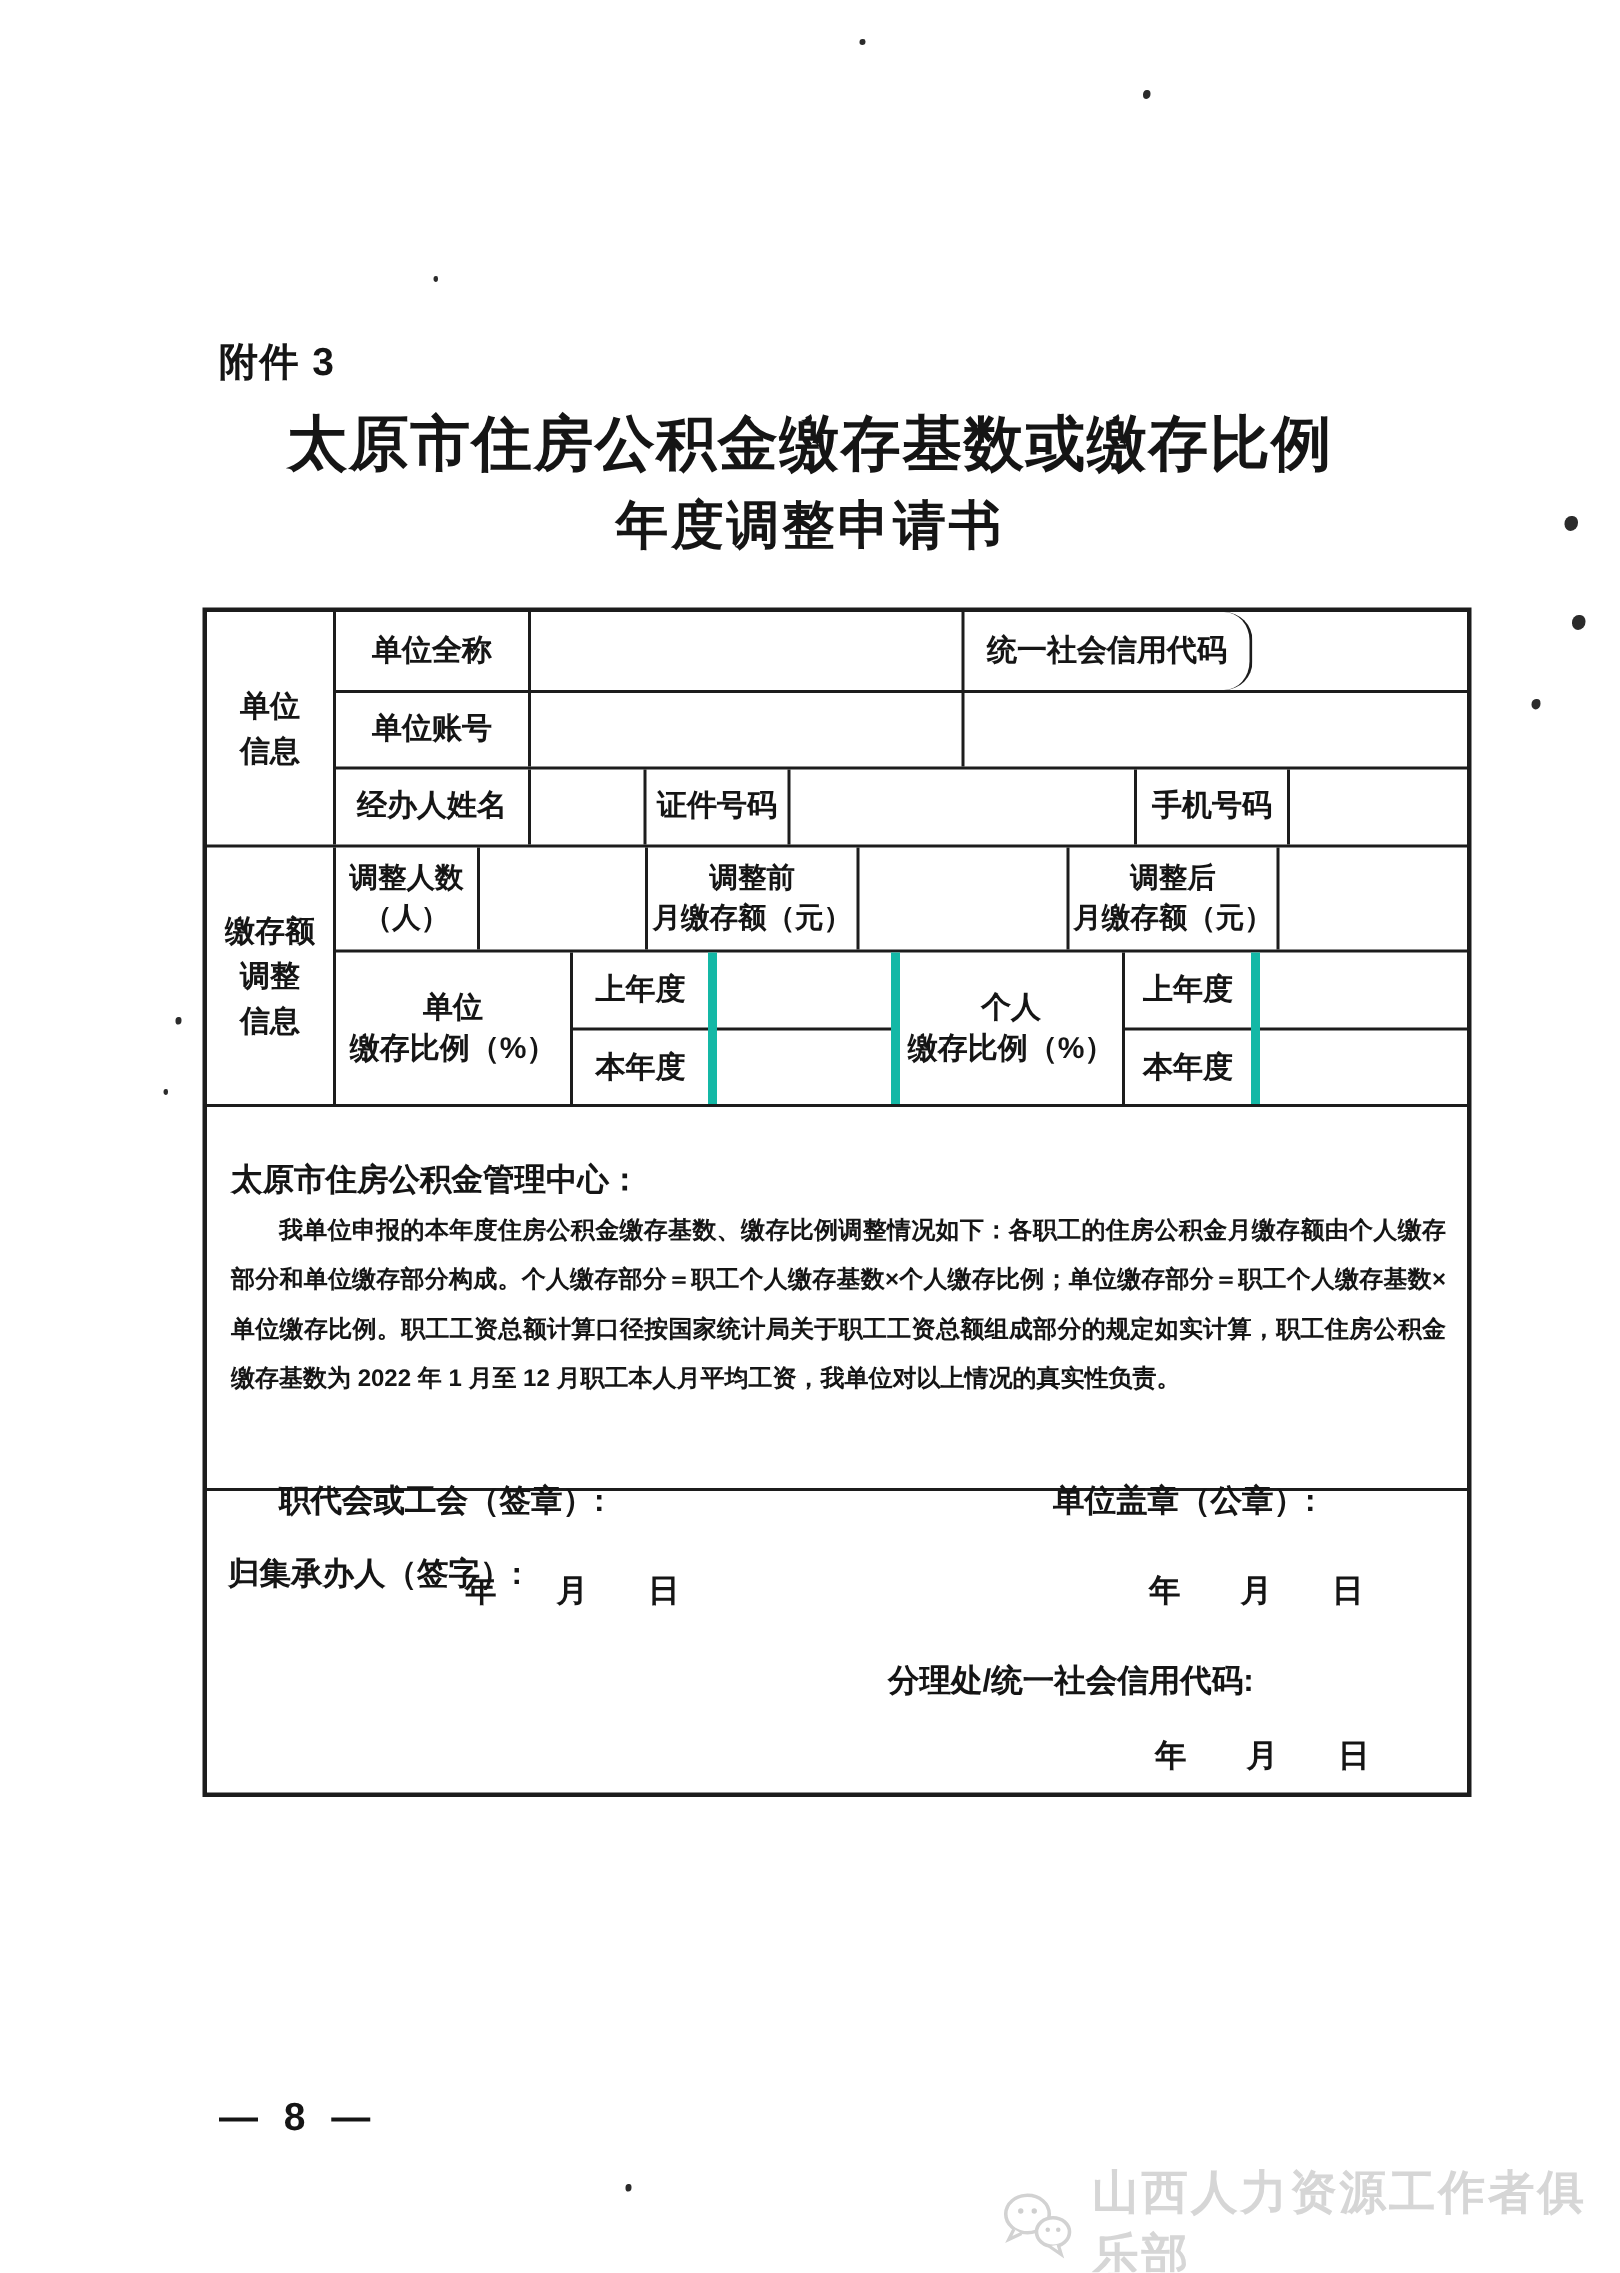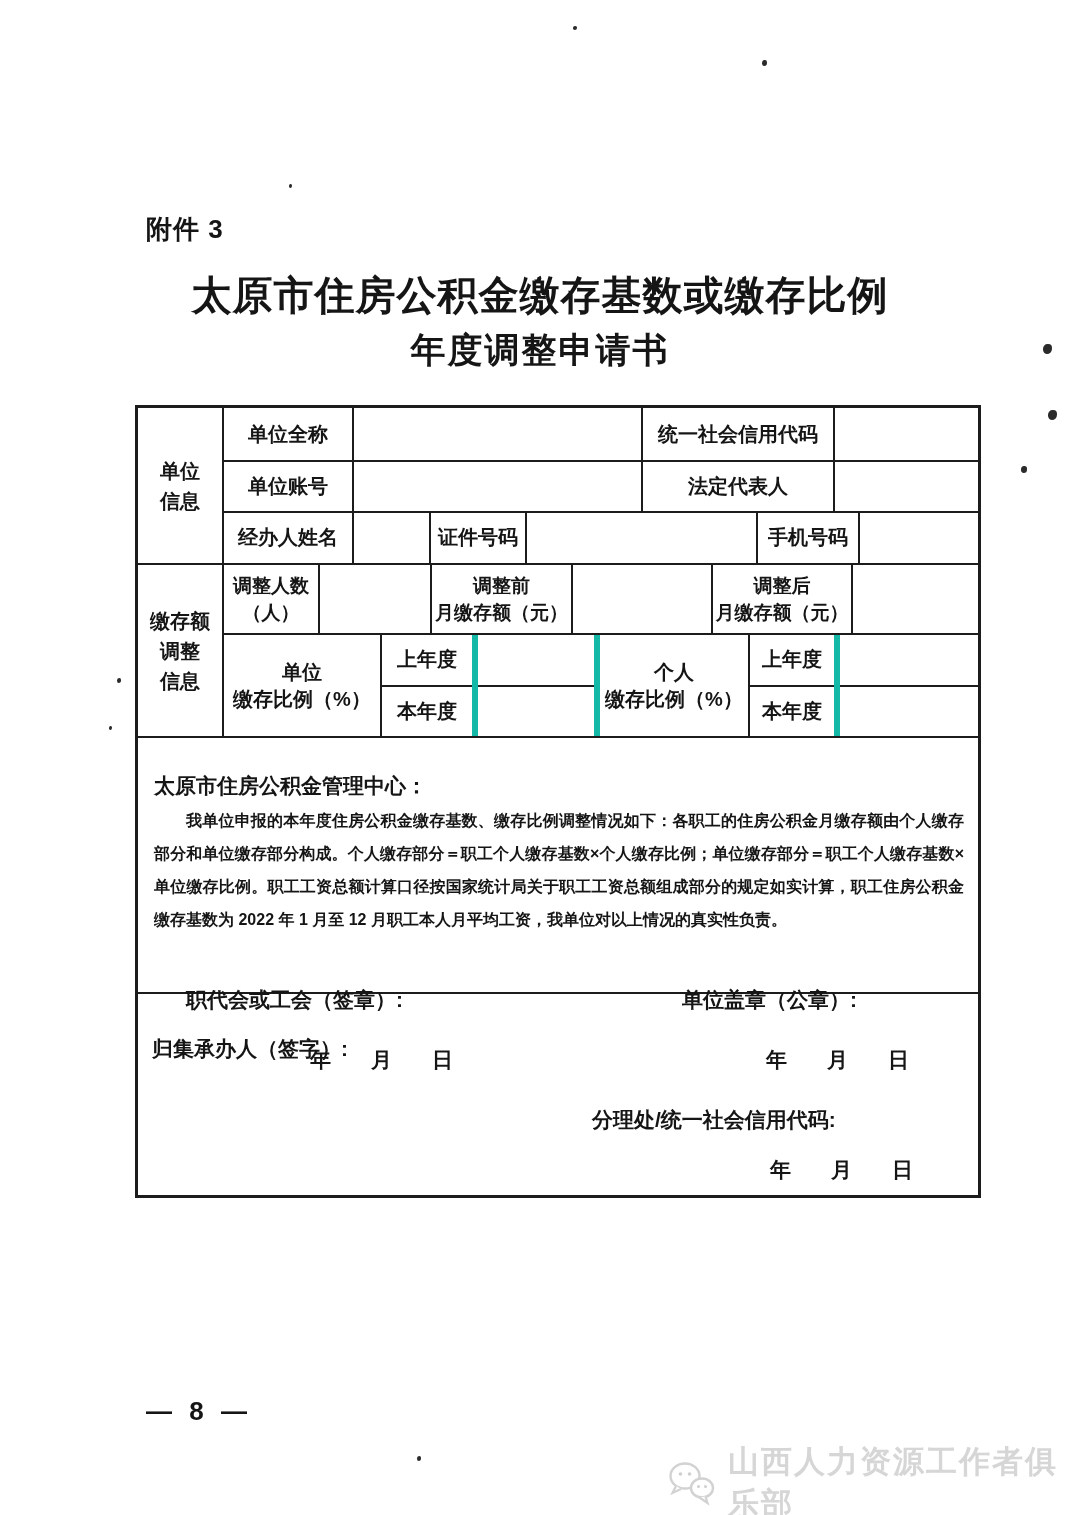--- a/index.html
+++ b/index.html
@@ -6,21 +6,21 @@
   .page{
     position:relative;
     width:1080px;height:1515px;
     background:#ffffff;
     font-family:"Liberation Sans","DejaVu Sans",sans-serif;
     color:#151515;
     overflow:hidden;
   }
   .multiline{white-space:pre-line;}
   
-  .attachment{position:absolute;left:146px;top:212px;font-size:26px;font-weight:700;letter-spacing:1px;}
+  .attachment{position:absolute;left:146px;top:224px;font-size:26px;font-weight:700;letter-spacing:1px;}
   .title1{position:absolute;left:0;top:268px;width:100%;text-align:center;font-size:40px;font-weight:800;letter-spacing:1px;}
   .title2{position:absolute;left:0;top:327px;width:100%;text-align:center;font-size:35px;font-weight:800;letter-spacing:2px;}
   
   .form-table{
     position:absolute;left:135px;top:405px;width:846px;
     border:3px solid #1c1c1c;box-sizing:border-box;background:#fff;
   }
   .section{display:flex;border-bottom:2px solid #1c1c1c;box-sizing:border-box;}
   .section:last-child{border-bottom:none;}
   .side-header{
@@ -76,27 +76,26 @@
 
   <div class="form-table">
 
     <div class="section" style="height:157px;">
       <div class="side-header multiline">单位
 信息</div>
       <div class="sec-rows">
         <div class="row" style="height:55px;">
           <div class="cell" style="flex:0 0 130px;">单位全称</div>
           <div class="cell value" style="flex:0 0 289px;"></div>
-          <div class="cell" style="flex:0 0 192px;">统一社会信用代码</div>
+          <div class="cell" style="flex:0 0 192px;border-radius:19px;">统一社会信用代码</div>
           <div class="cell value flex1"></div>
         </div>
         <div class="row" style="height:51px;">
           <div class="cell" style="flex:0 0 130px;">单位账号</div>
           <div class="cell value" style="flex:0 0 289px;"></div>
-          <div class="cell" style="flex:0 0 192px;">法定代表人</div>
           <div class="cell value flex1"></div>
         </div>
         <div class="row" style="height:51px;">
           <div class="cell" style="flex:0 0 130px;">经办人姓名</div>
           <div class="cell value" style="flex:0 0 77px;"></div>
           <div class="cell" style="flex:0 0 96px;">证件号码</div>
           <div class="cell value" style="flex:0 0 231px;"></div>
           <div class="cell" style="flex:0 0 102px;">手机号码</div>
           <div class="cell value flex1"></div>
         </div>
@@ -141,21 +140,21 @@
             <div class="sub" style="font-weight:400;"></div>
           </div>
         </div>
       </div>
     </div>
 
     <div class="section free-section" style="height:256px;">
       <div class="salutation">太原市住房公积金管理中心：</div>
       <div class="decl-body">我单位申报的本年度住房公积金缴存基数、缴存比例调整情况如下：各职工的住房公积金月缴存额由个人缴存部分和单位缴存部分构成。个人缴存部分＝职工个人缴存基数×个人缴存比例；单位缴存部分＝职工个人缴存基数×单位缴存比例。职工工资总额计算口径按国家统计局关于职工工资总额组成部分的规定如实计算，职工住房公积金缴存基数为 2022 年 1 月至 12 月职工本人月平均工资，我单位对以上情况的真实性负责。</div>
       <div class="sig" style="left:48px;top:248px;">职代会或工会（签章）:</div>
-      <div class="sig" style="left:544px;top:248px;">单位盖章（公章）:</div>
+      <div class="sig" style="left:564px;top:248px;">单位盖章（公章）:</div>
       <div class="date-group" style="left:172px;top:308px;">
         <span>年</span>
         <span>月</span>
         <span>日</span>
       </div>
       <div class="date-group" style="left:628px;top:308px;">
         <span>年</span>
         <span>月</span>
         <span>日</span>
       </div>

